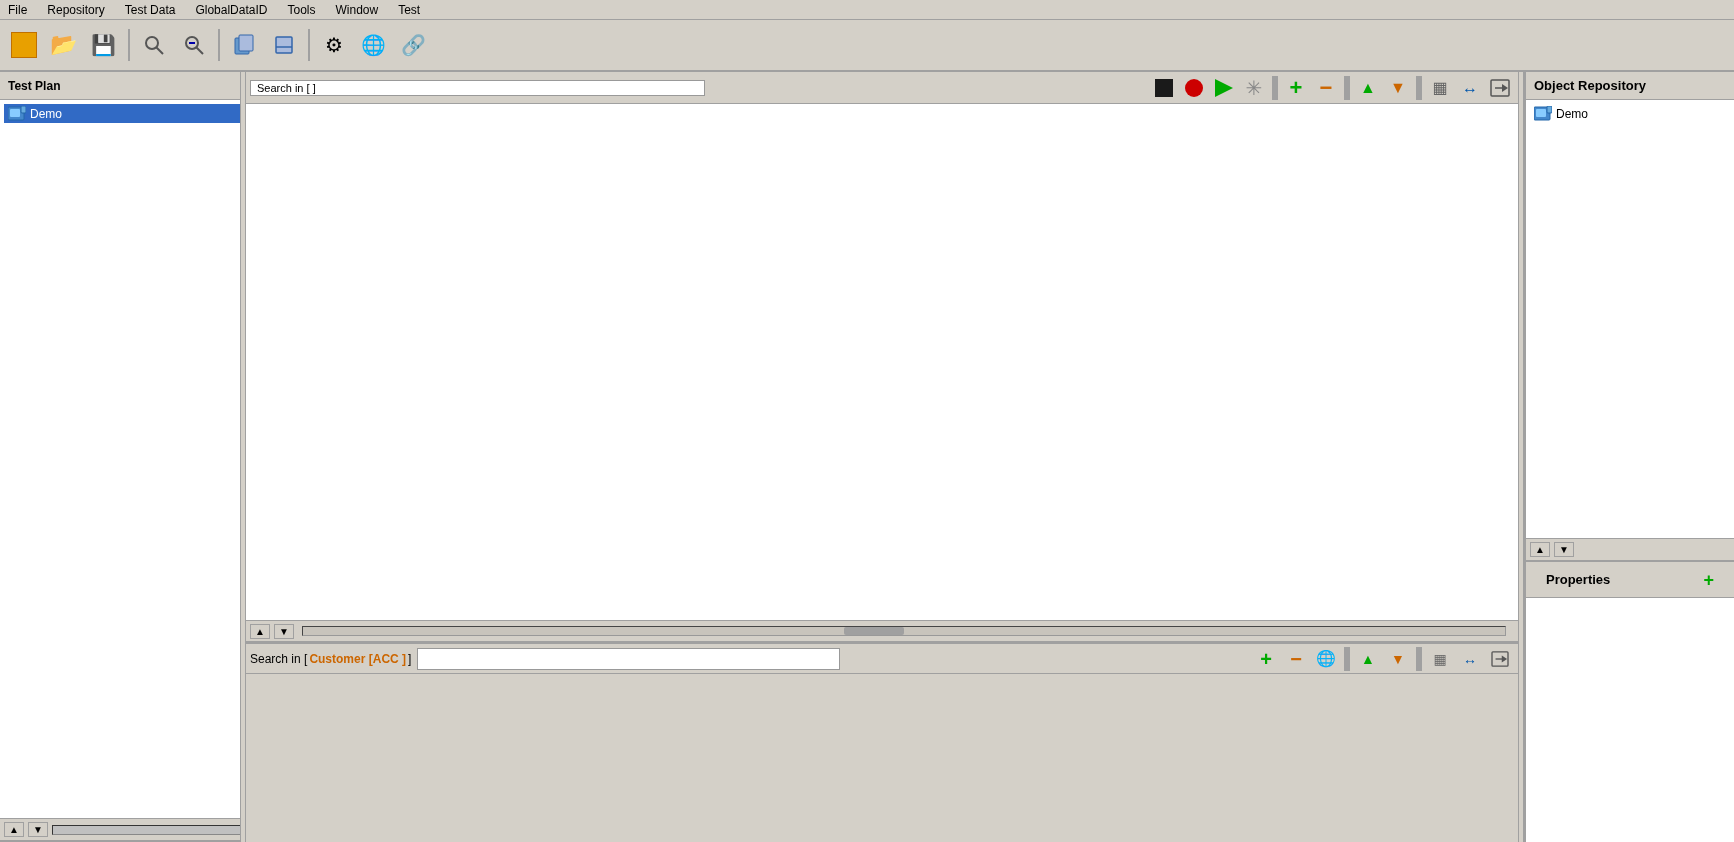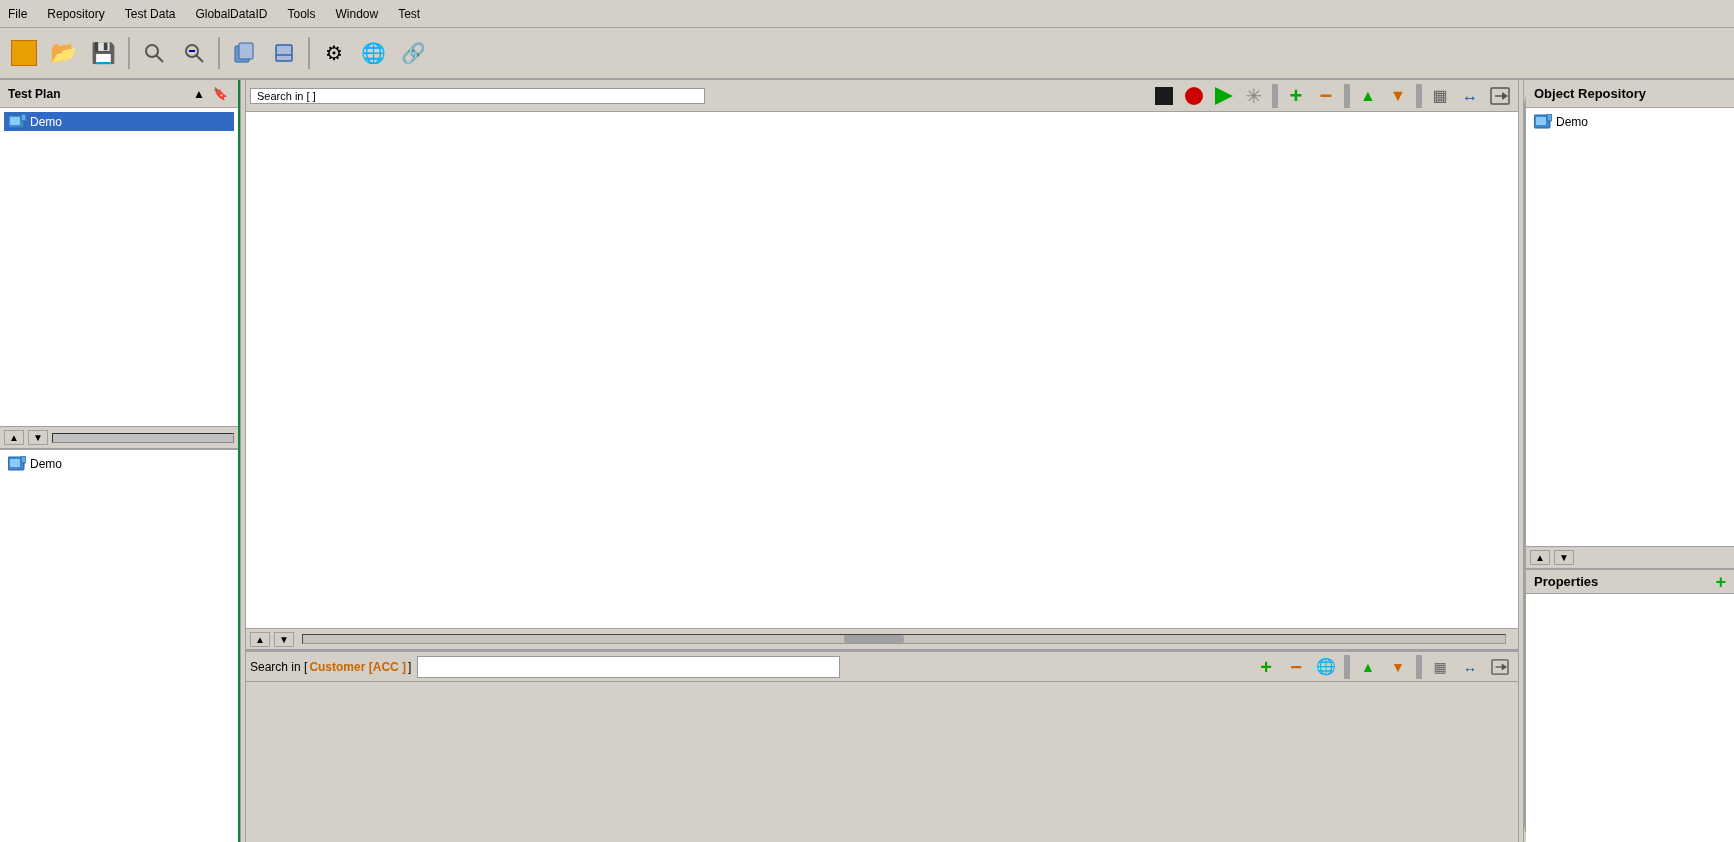--- a/index.html
+++ b/index.html
@@ -1,20 +1,20 @@
 <!DOCTYPE html>
 <html><head>
   <meta charset="utf-8">
   <style>
     * { box-sizing: border-box; margin: 0; padding: 0; }
     body { font-family: Arial, sans-serif; font-size: 12px; background: #d4d0c8; overflow: hidden; width: 1734px; height: 842px; }
 
     
     .menubar {
-      height: 28px;
+      height: 20px;
       background: #d4d0c8;
       display: flex;
       align-items: center;
       padding: 0 4px;
       gap: 12px;
       border-bottom: 1px solid #a0a0a0;
     }
     .menubar-item {
       font-size: 12px;
       color: #000;
@@ -55,23 +55,23 @@
       display: flex;
       height: calc(842px - 72px);
       width: 1734px;
     }
 
     
     .left-panel {
       width: 240px;
       min-width: 240px;
       display: flex;
-      flex-direction: column;
+      flex-direction: row;
       background: #be185d;
-      border-right: 2px solid #15803d;
+      border-right: 6px solid #15803d;
     }
 
     
     .test-plan-section {
       flex: 0 0 370px;
       display: flex;
       flex-direction: column;
       border-bottom: 2px solid #a0a0a0;
     }
     .section-header {
@@ -238,21 +238,20 @@
     }
 
     
     .right-panel {
       width: 210px;
       min-width: 210px;
       display: flex;
       flex-direction: column;
       background: #ec4899;
       border-left: 2px solid #a0a0a0;
-      border-radius: 26px;
     }
     .right-obj-section {
       flex: 0 0 490px;
       display: flex;
       flex-direction: column;
       border-bottom: 2px solid #a0a0a0;
     }
     .right-section-header {
       height: 28px;
       background: #d4d0c8;
@@ -277,26 +276,26 @@
       align-items: center;
       padding: 0 4px;
       gap: 4px;
     }
     .right-props-section {
       flex: 1;
       display: flex;
       flex-direction: column;
     }
     .right-props-header {
-      height: 24px;
-      background: #d4d0c8;
-      border-bottom: 1px solid #a0a0a0;
-      display: flex;
-      align-items: center;
-      padding: 0 8px;
+      height: 36px;
+      background: #d4d0c8;
+      border-bottom: 1px solid #a0a0a0;
+      display: flex;
+      align-items: center;
+      padding: 0 20px;
       font-weight: bold;
       font-size: 13px;
       gap: 4px;
     }
     .right-props-content {
       flex: 1;
       background: #fff;
     }
 
     

